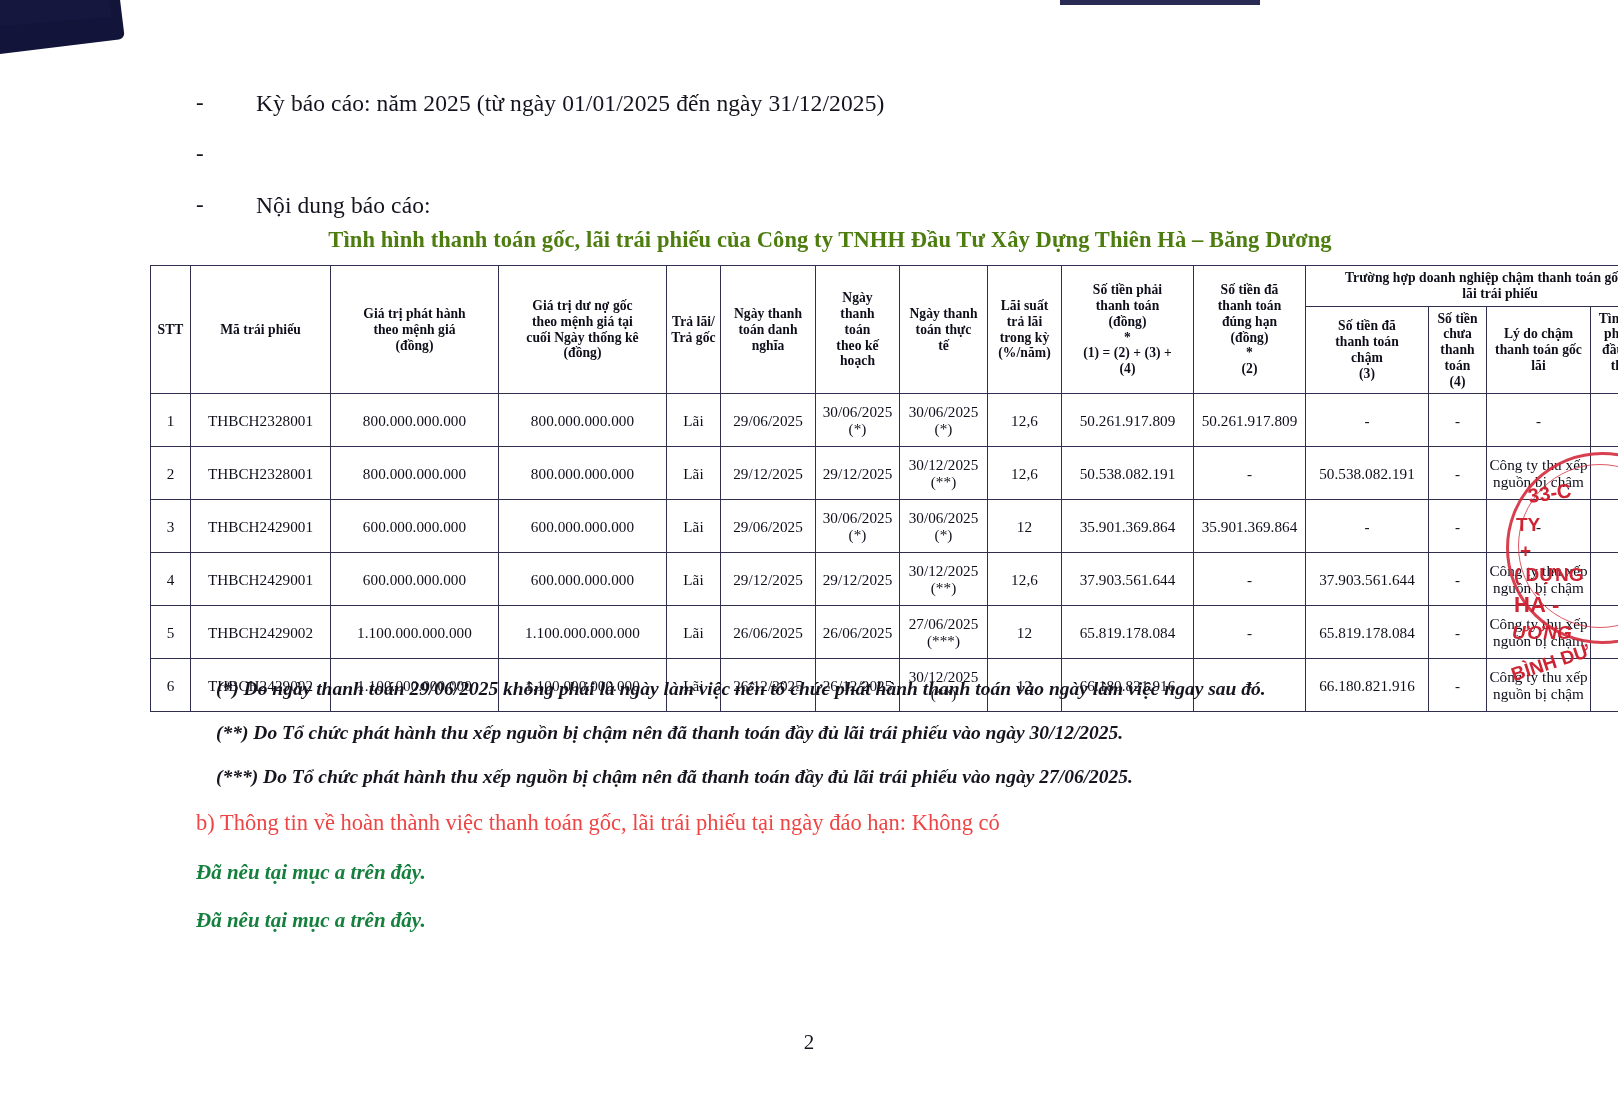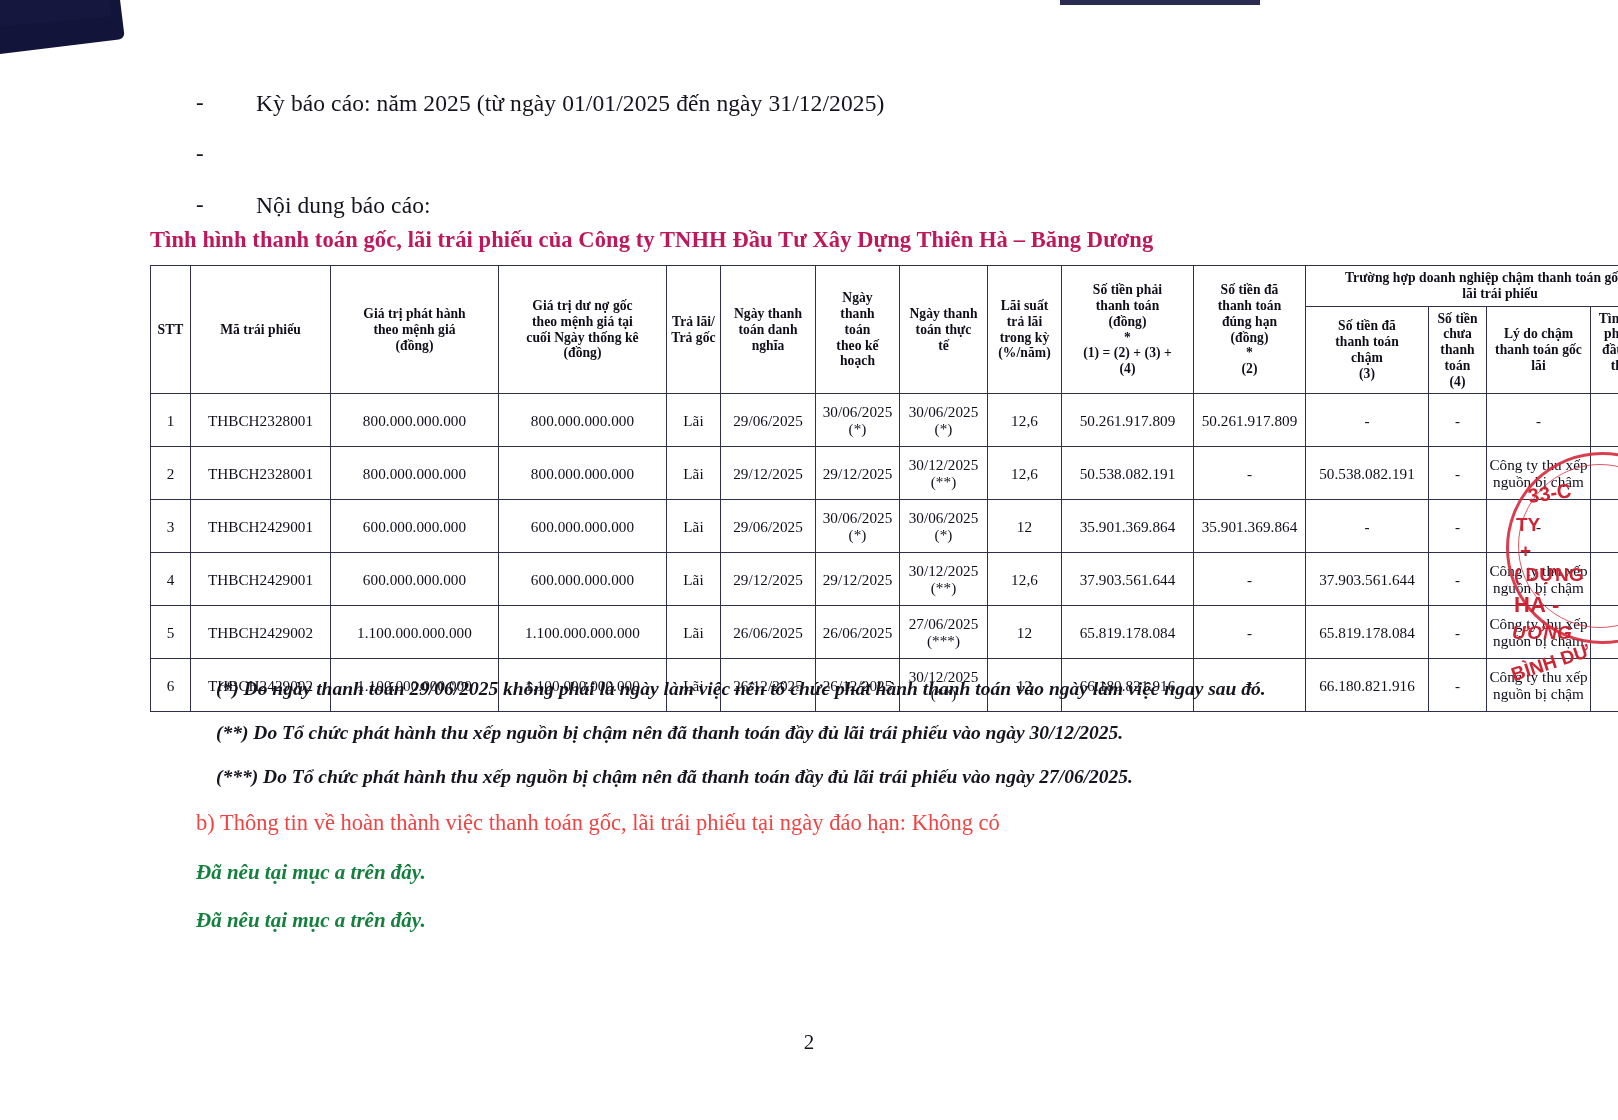--- a/index.html
+++ b/index.html
@@ -72,25 +72,25 @@
     letter-spacing: 0.1px;
     color: #14131f;
   }
 
   
   .table-title {
     position: absolute;
     left: 150px;
     top: 227px;
     width: 1360px;
-    text-align: left;
+    text-align: center;
     font-weight: 700;
     font-size: 22.5px;
     letter-spacing: 0.1px;
-    color: #be185d;
+    color: #4d7c0f;
   }
 
   
   .tbl-wrap {
     position: absolute;
     left: 150px;
     top: 265px;
     width: 1362px;
   }
   table.report {

